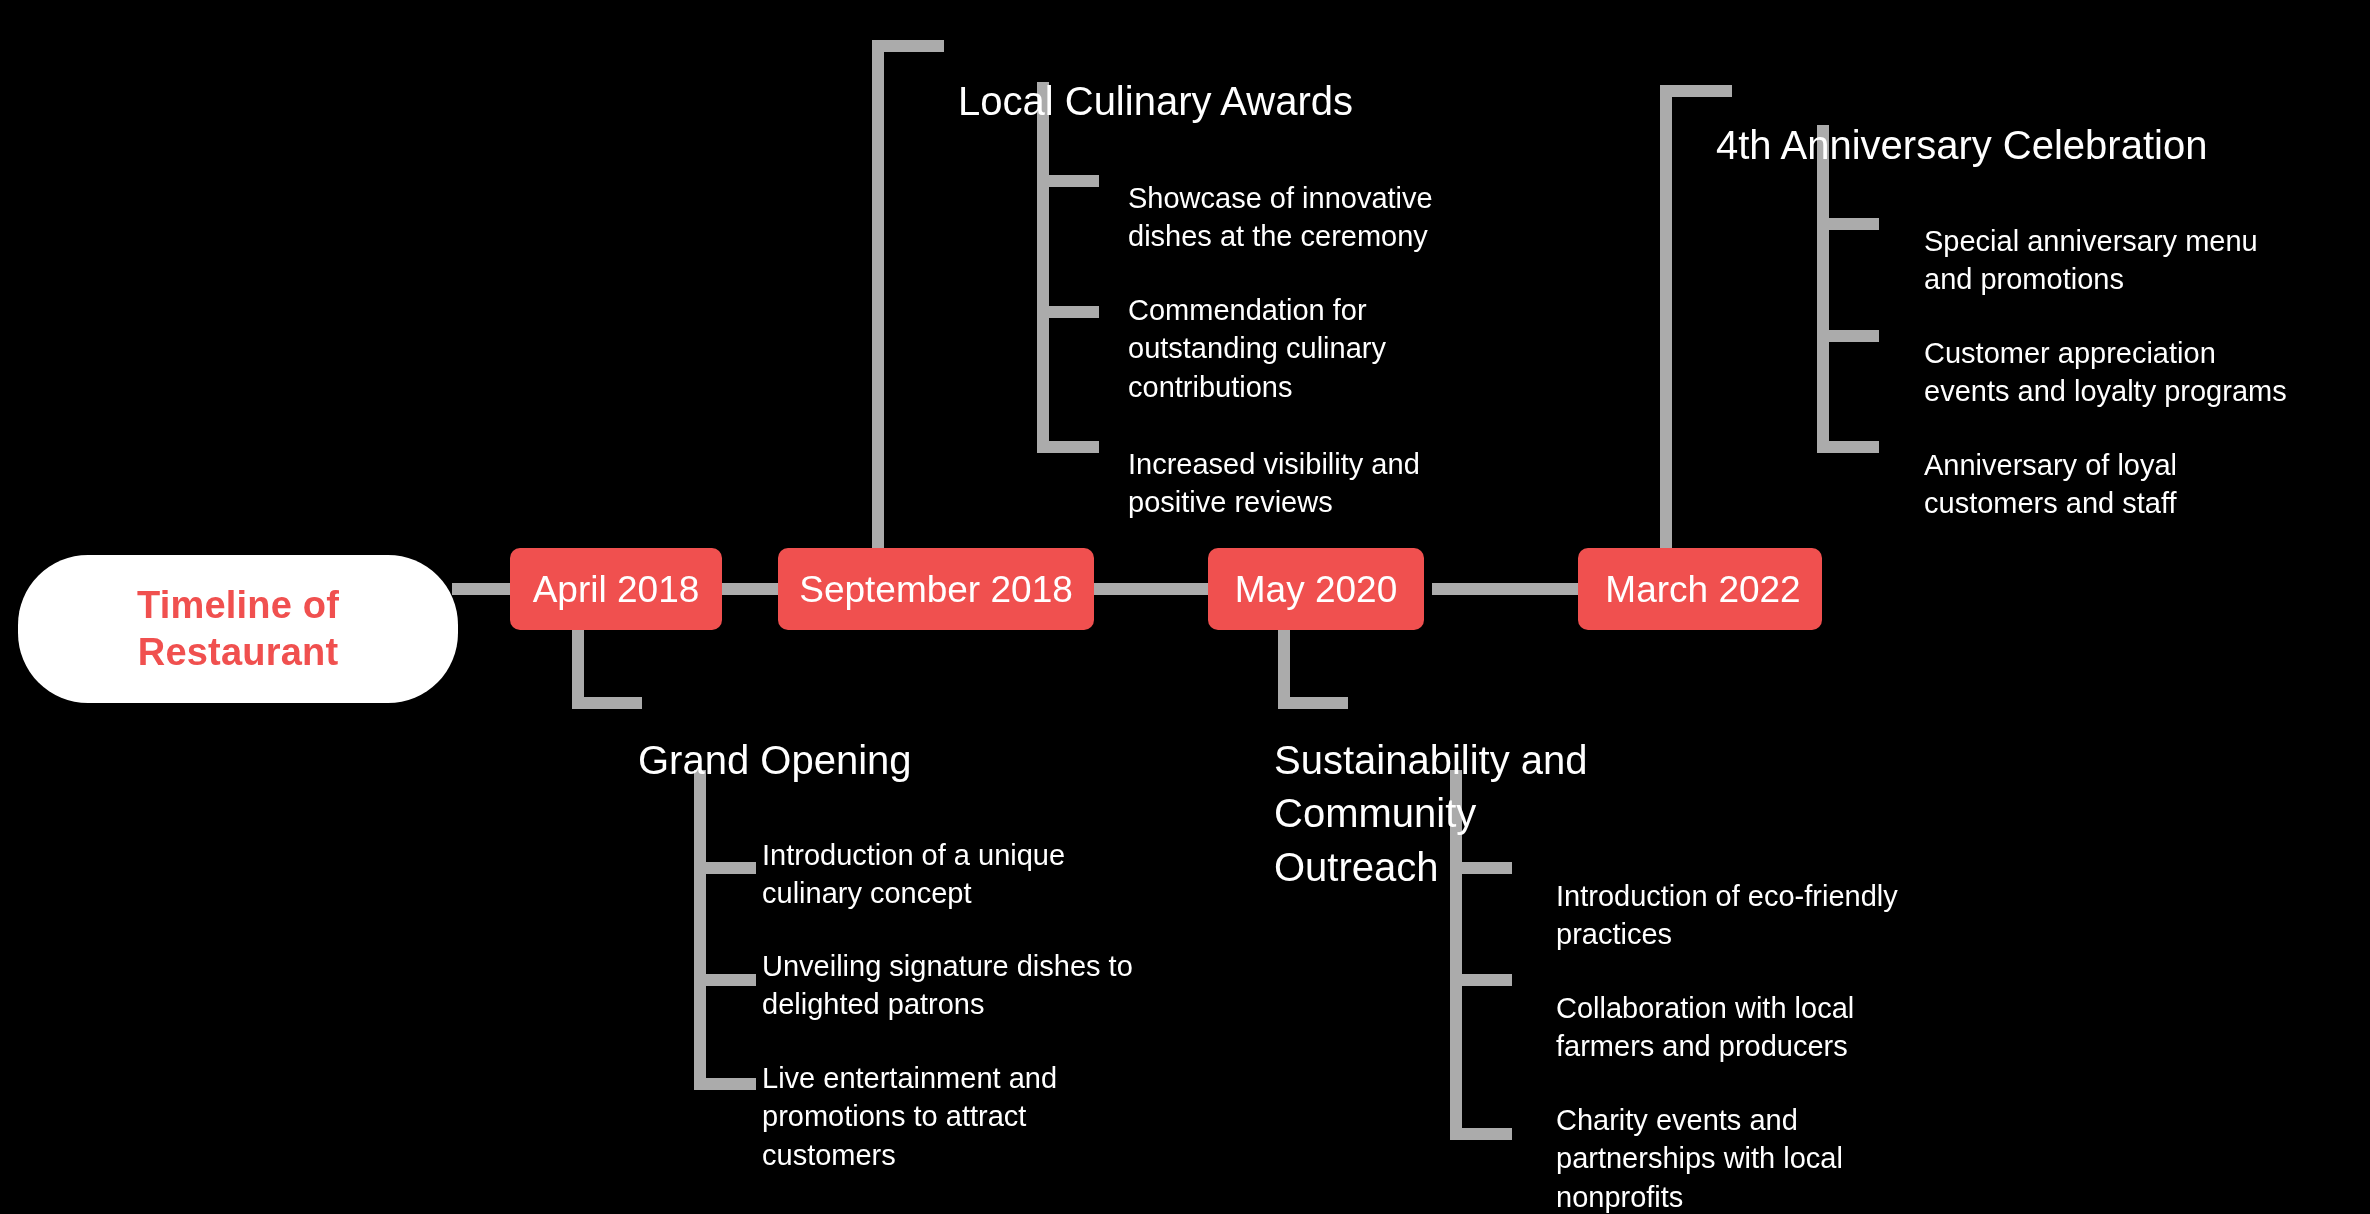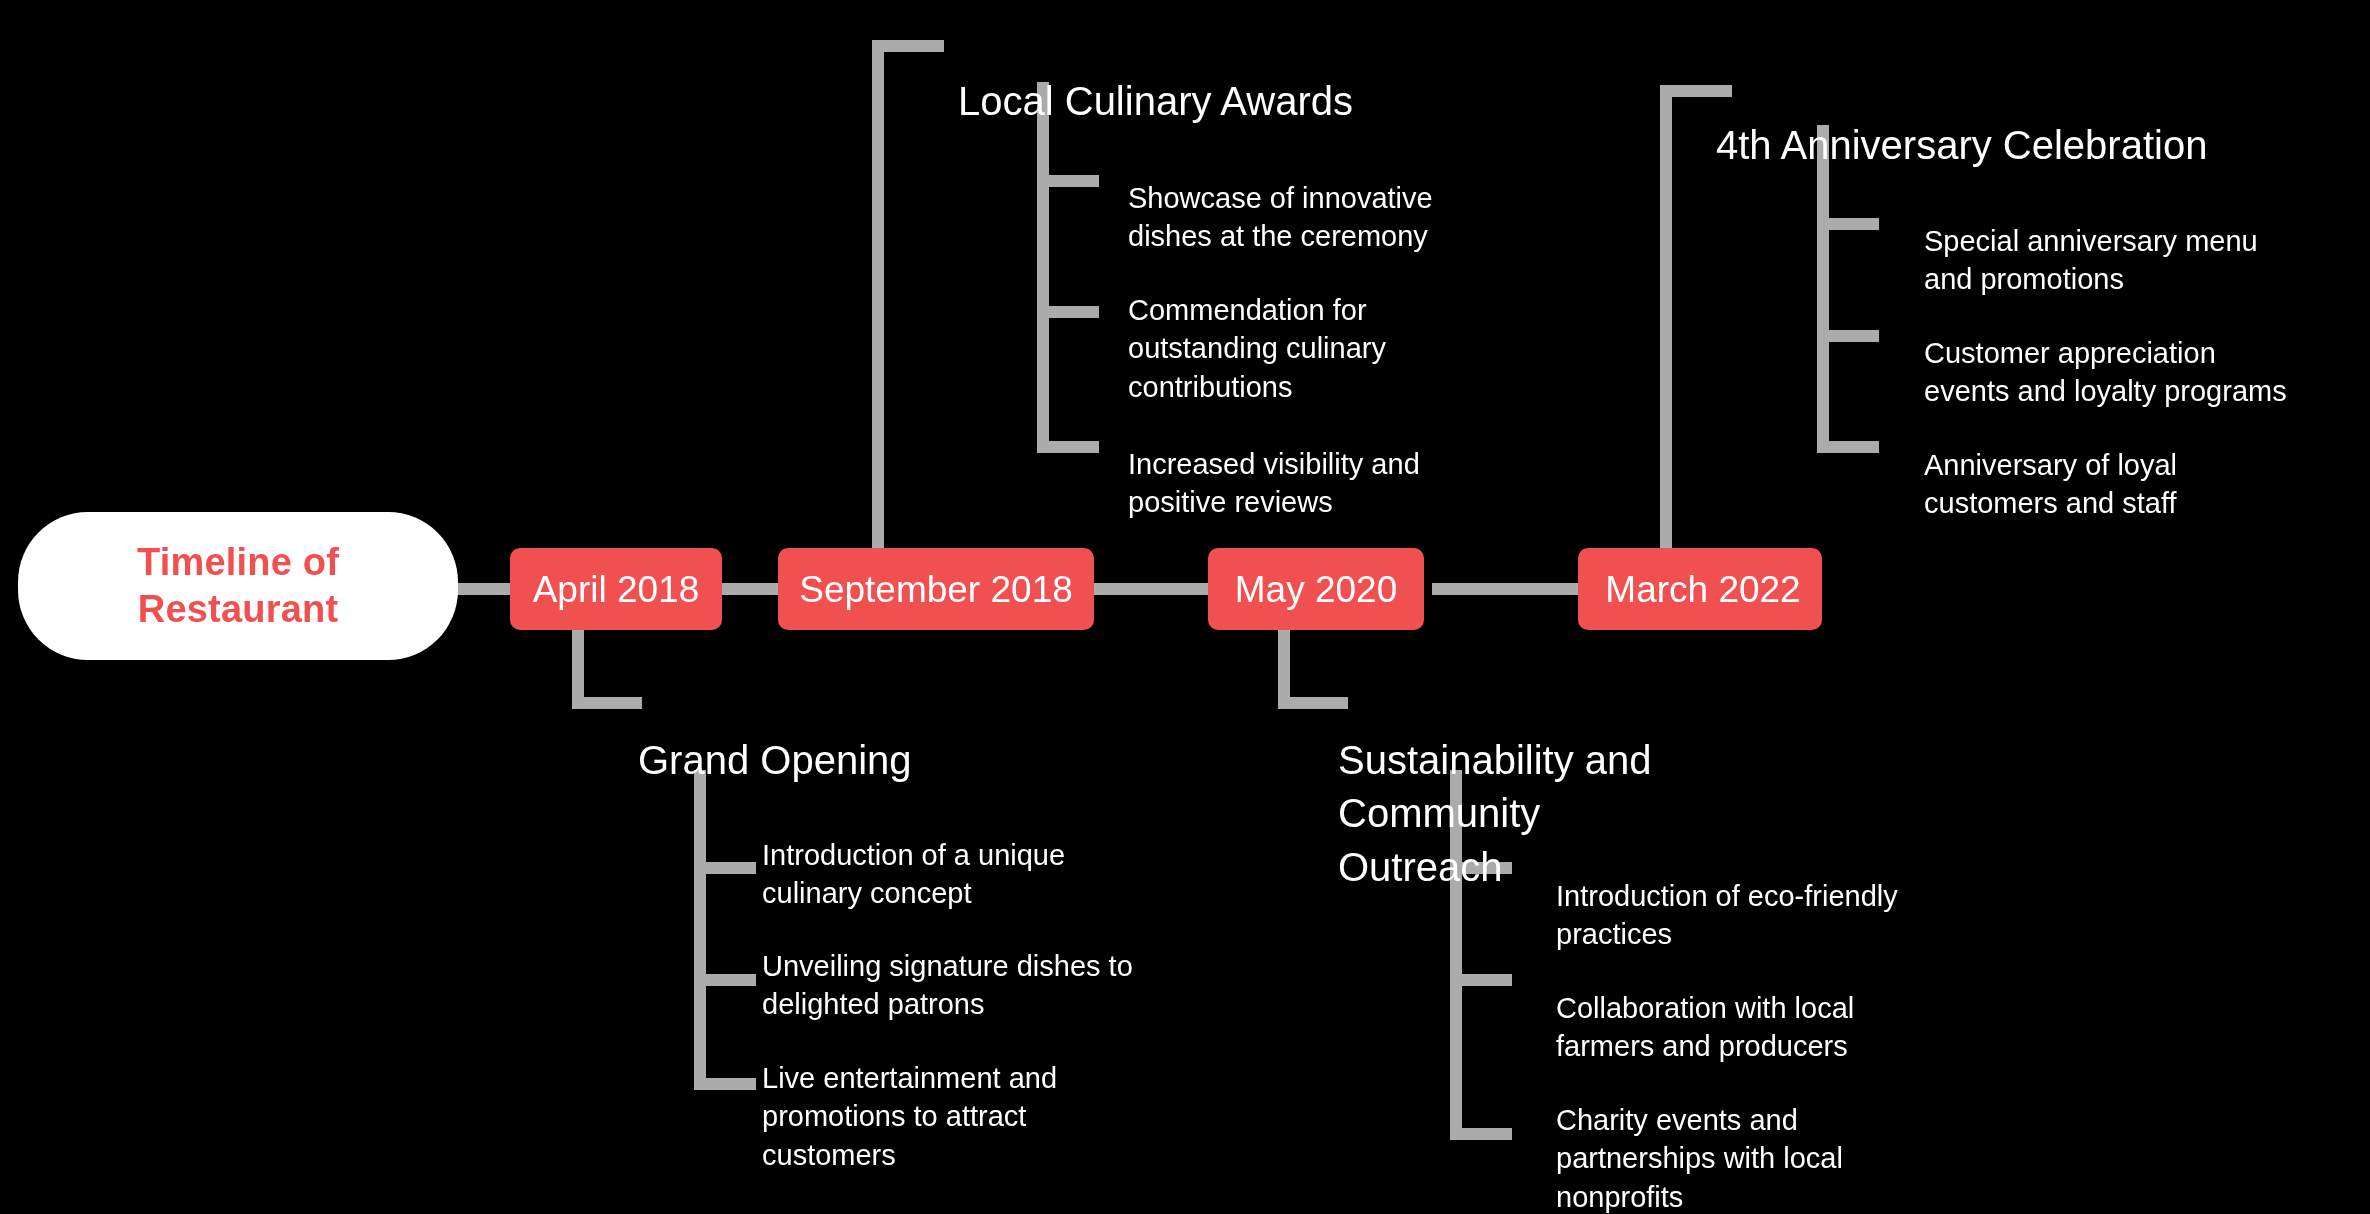--- a/index.html
+++ b/index.html
@@ -17,20 +17,21 @@
     position:absolute;
     background:#FFFFFF;
     border-radius:70px;
     display:flex;align-items:center;justify-content:center;
     text-align:center;
     color:#F0504F;
     font-weight:bold;
     font-size:38px;
     line-height:1.25;
     letter-spacing:.2px;
+    margin-top:43px;
   }
   .root-node span{display:block;}
 
   
   .date-node{
     position:absolute;
     background:#F0504F;
     color:#FFFFFF;
     border-radius:10px;
     display:flex;align-items:center;justify-content:center;
@@ -151,21 +152,21 @@
   <div class="lbl sub" style="left:1128px;top:252px;width:400px;">
     <span>Commendation for
 outstanding culinary
 contributions</span>
   </div>
   <div class="lbl sub" style="left:1128px;top:406px;width:420px;">
     <span>Increased visibility and
 positive reviews</span>
   </div>
 
-  <div class="lbl evt" style="left:1338px;top:681px;width:340px;">
+  <div class="lbl evt" style="left:1274px;top:681px;width:340px;">
     <span>Sustainability and
 Community Outreach</span>
   </div>
 
   <div class="lbl sub" style="left:1556px;top:838px;width:420px;">
     <span>Introduction of eco-friendly
 practices</span>
   </div>
   <div class="lbl sub" style="left:1556px;top:950px;width:400px;">
     <span>Collaboration with local

